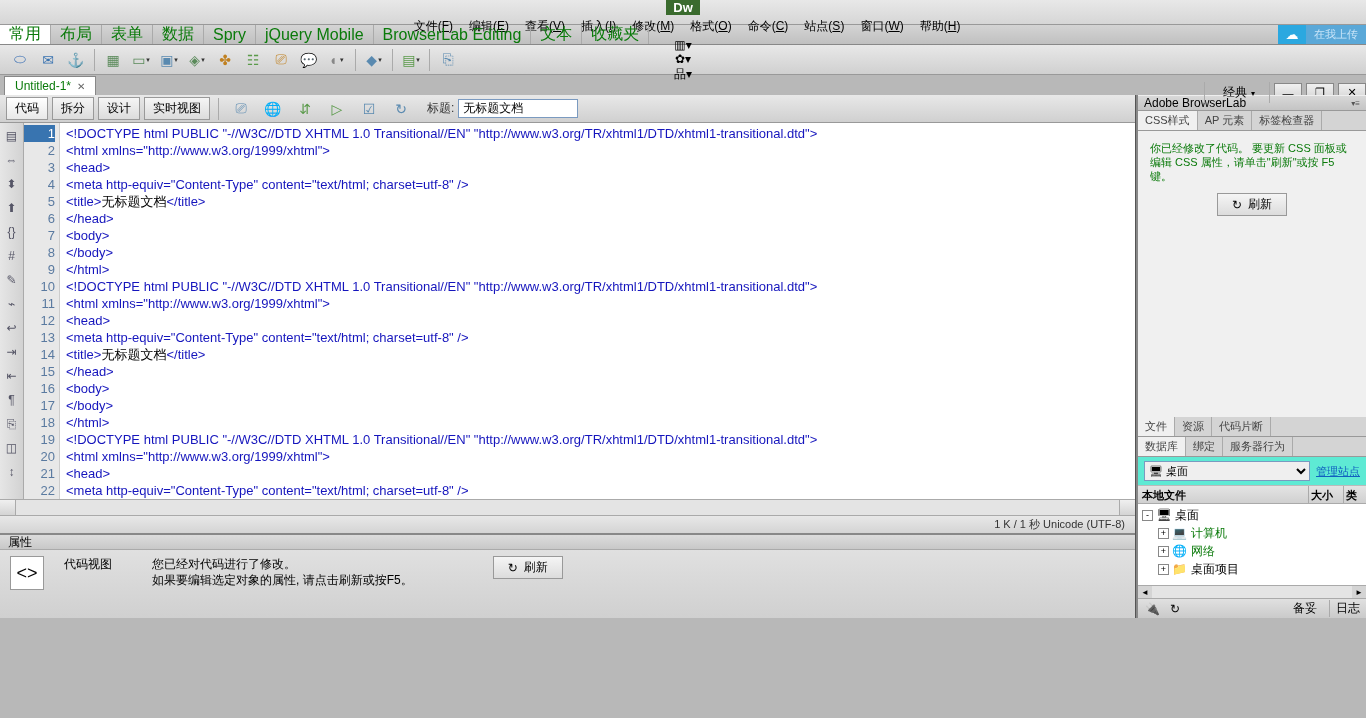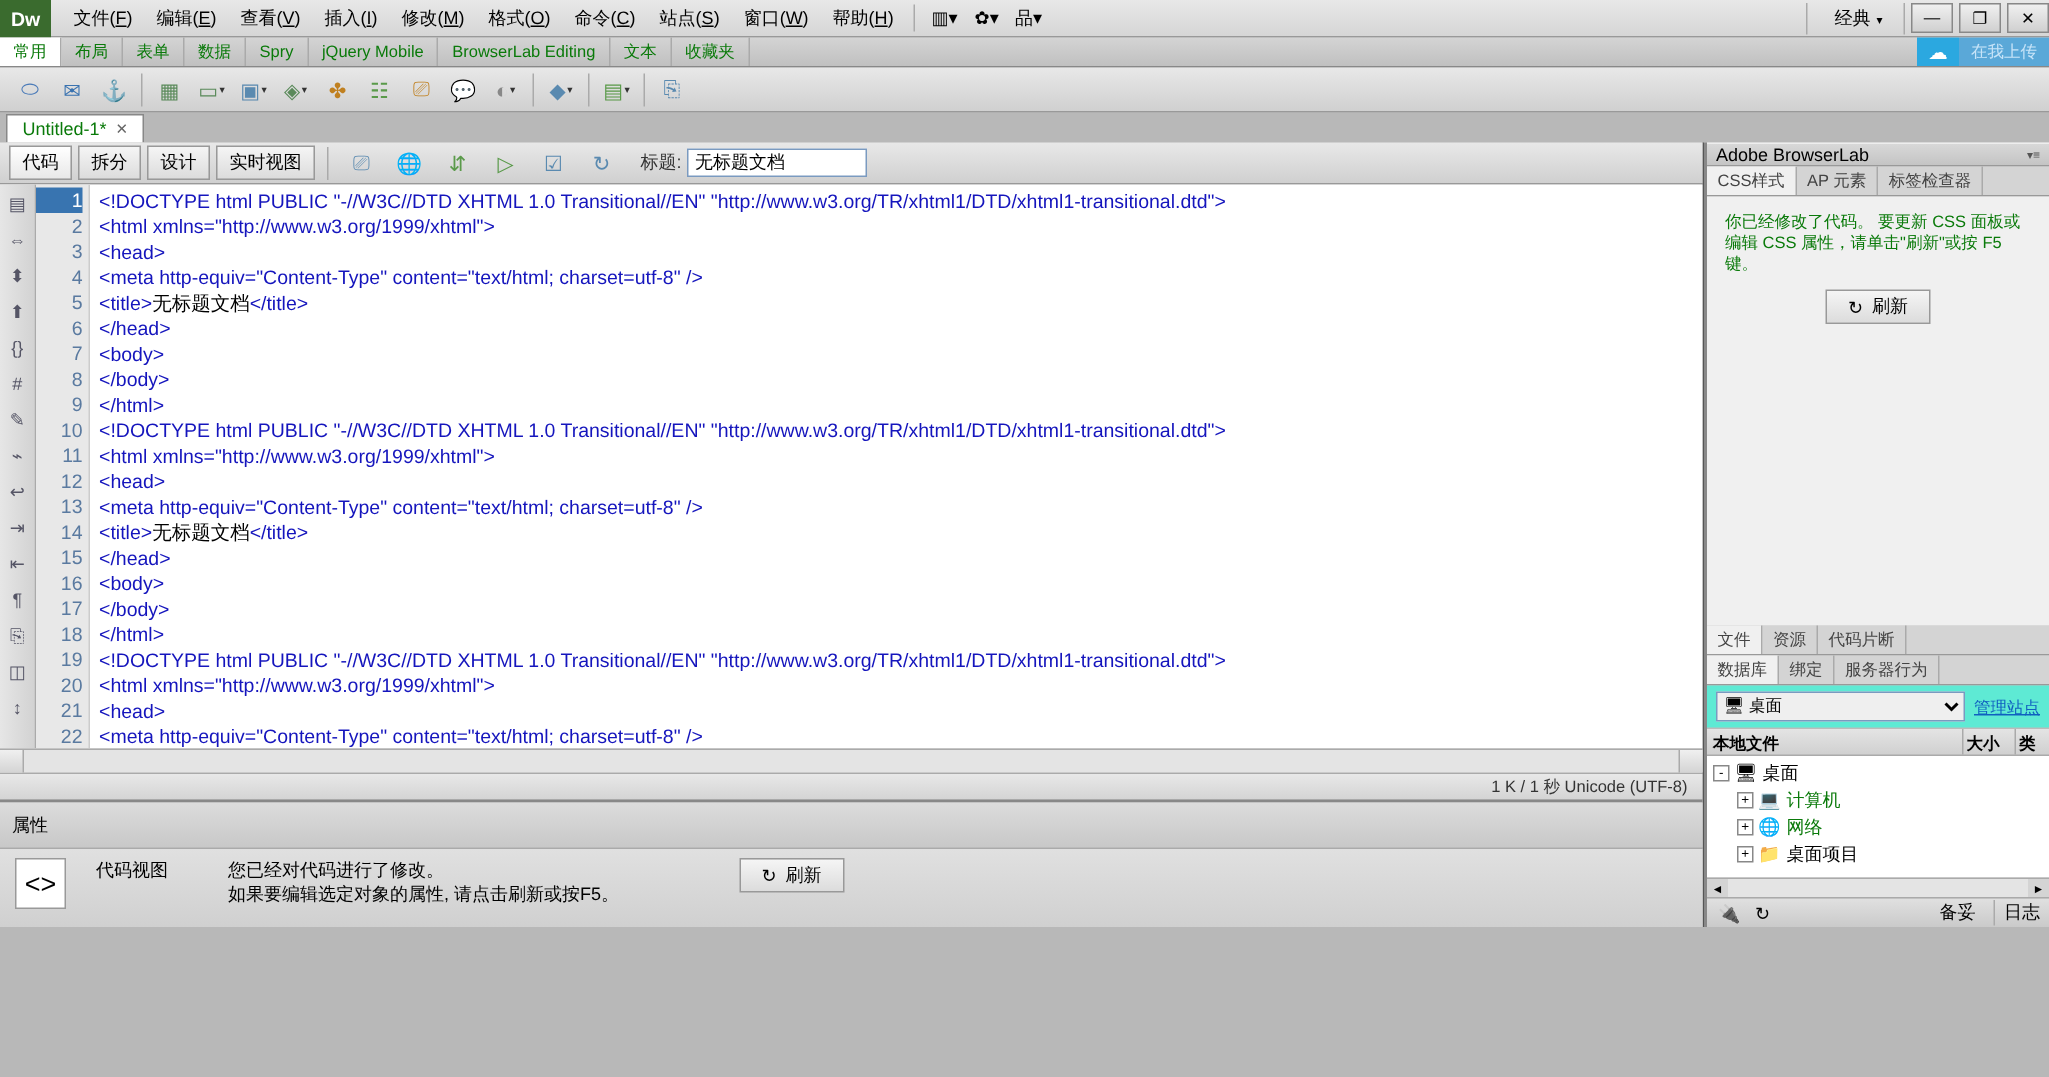--- a/index.html
+++ b/index.html
@@ -1,33 +1,33 @@
 <!DOCTYPE html>
 <html><head>
 <meta charset="utf-8">
 <style>
 * { margin: 0; padding: 0; box-sizing: border-box; font-family: "Microsoft YaHei", Tahoma, sans-serif; }
 body { width: 1366px; height: 718px; background: #b8b8b8; overflow: hidden; font-size: 12px; }
 
 
-.titlebar { height: 25px; background: linear-gradient(#e8e8e8,#d6d6d6); display: flex; align-items: center; border-bottom: 1px solid #999; }
+.titlebar { height: 25px; background: linear-gradient(#e8e8e8,#d6d6d6); display: flex; align-items: center; border-bottom: 1px solid #999; flex-direction: column; }
 .app-logo { width: 34px; height: 25px; background: #3a6b2e; color: #fff; display: flex; align-items: center; justify-content: center; font-weight: bold; font-size: 13px; font-family: Arial; }
 .menubar { display: flex; gap: 2px; margin-left: 8px; }
 .menu-item { padding: 3px 7px; cursor: default; }
 .menu-item u { text-decoration: underline; }
 .title-sep { width: 1px; height: 18px; background: #aaa; margin: 0 6px; }
 .title-icon { width: 20px; height: 16px; margin: 0 4px; display: inline-flex; align-items:center; justify-content:center; }
 .title-right { margin-left: auto; display: flex; align-items: center; }
 .classic-dd { padding: 2px 14px 2px 18px; border-left:1px solid #aaa; border-right:1px solid #aaa; position:relative;}
 .classic-dd:after{content:"▾"; font-size:8px; margin-left:4px;}
 .win-btn { width: 28px; height: 20px; border: 1px solid #888; background: linear-gradient(#f0f0f0,#d0d0d0); margin-left: 4px; display: flex; align-items: center; justify-content: center; font-size: 11px; }
 
 
 .tab-row { height: 20px; background: linear-gradient(#d4d4d4,#c0c0c0); display: flex; align-items: stretch; border-bottom: 1px solid #888; }
-.tab-row .tab { padding: 2px 9px; color: #0a7a0a; font-size: 11px; border-right: 1px solid #aaa; display:flex;align-items:center;}
+.tab-row .tab { padding: 2px 9px; color: #0a7a0a; font-size: 16px; border-right: 1px solid #aaa; display:flex;align-items:center;}
 .tab-row .tab.active { background: #fff; }
 .tab-row .spacer { flex: 1; }
 .cloud-btn { background:#2ba8e0; color:#fff; width:28px; display:flex;align-items:center;justify-content:center;font-size:13px;}
 .bc-text { background:#5aa8d8; color:#c8e4f8; padding:0 8px; display:flex;align-items:center; font-size:11px;}
 
 
 .icon-toolbar { height: 30px; background: linear-gradient(#e8e8e8,#d0d0d0); border-bottom: 1px solid #999; display: flex; align-items: center; padding: 0 6px; }
 .tb-icon { width: 22px; height: 22px; margin: 0 3px; border: 1px solid transparent; display:flex;align-items:center;justify-content:center; font-size:14px; }
 .tb-sep { width: 1px; height: 22px; background: #aaa; margin: 0 4px; }
 .dd-arrow:after { content:"▾"; font-size:7px; color:#333; margin-left:1px;}
@@ -61,21 +61,21 @@
 .code-text .txt { color:#000; }
 
 
 .hscroll { height:16px; background:#e4e4e4; border-top:1px solid #aaa; position:relative;}
 .hscroll:before{content:"";position:absolute;left:0;width:15px;height:100%;background:linear-gradient(#f0f0f0,#d4d4d4);border-right:1px solid #aaa;}
 .hscroll:after{content:"";position:absolute;right:0;width:15px;height:100%;background:linear-gradient(#f0f0f0,#d4d4d4);border-left:1px solid #aaa;}
 .doc-status { height:18px; background:linear-gradient(#e8e8e8,#d4d4d4); border-top:1px solid #aaa; display:flex; justify-content:flex-end; align-items:center; padding:0 10px; font-size:11px; color:#333;}
 
 
 .props { height:85px; background:#d0d0d0; border-top:2px solid #888; display:flex; flex-direction:column;}
-.props-hdr { height:31px; background:linear-gradient(#dcdcdc,#c8c8c8); border-bottom:1px solid #aaa; padding:0 8px; font-size:12px; display:flex; align-items:center;}
+.props-hdr { height:15px; background:linear-gradient(#dcdcdc,#c8c8c8); border-bottom:1px solid #aaa; padding:0 8px; font-size:12px; display:flex; align-items:center;}
 .props-body { flex:1; background:linear-gradient(#e0e0e0,#d0d0d0); display:flex; padding:6px 10px; gap:20px; align-items:flex-start;}
 .props-icon { width:34px; height:34px; border:1px solid #999; background:#fff; display:flex;align-items:center;justify-content:center;font-size:18px;}
 .props-label { font-size:12px;}
 .props-msg { font-size:12px; line-height:16px; max-width:400px;margin-left:20px;}
 .refresh-btn { background:linear-gradient(#f5f5f5,#dcdcdc); border:1px solid #999; padding:2px 14px; font-size:12px; display:inline-flex; gap:6px; align-items:center;}
 
 
 .panel-hdr { height:18px; background:linear-gradient(#d8d8d8,#c4c4c4); border-bottom:1px solid #999; border-top:1px solid #eee; padding:0 6px; font-size:12px; display:flex; align-items:center; justify-content:space-between;}
 .panel-hdr .collapse{font-size:8px;color:#555;}
 .panel-tabs { height:20px; background:#d4d4d4; display:flex; border-bottom:1px solid #999;}

